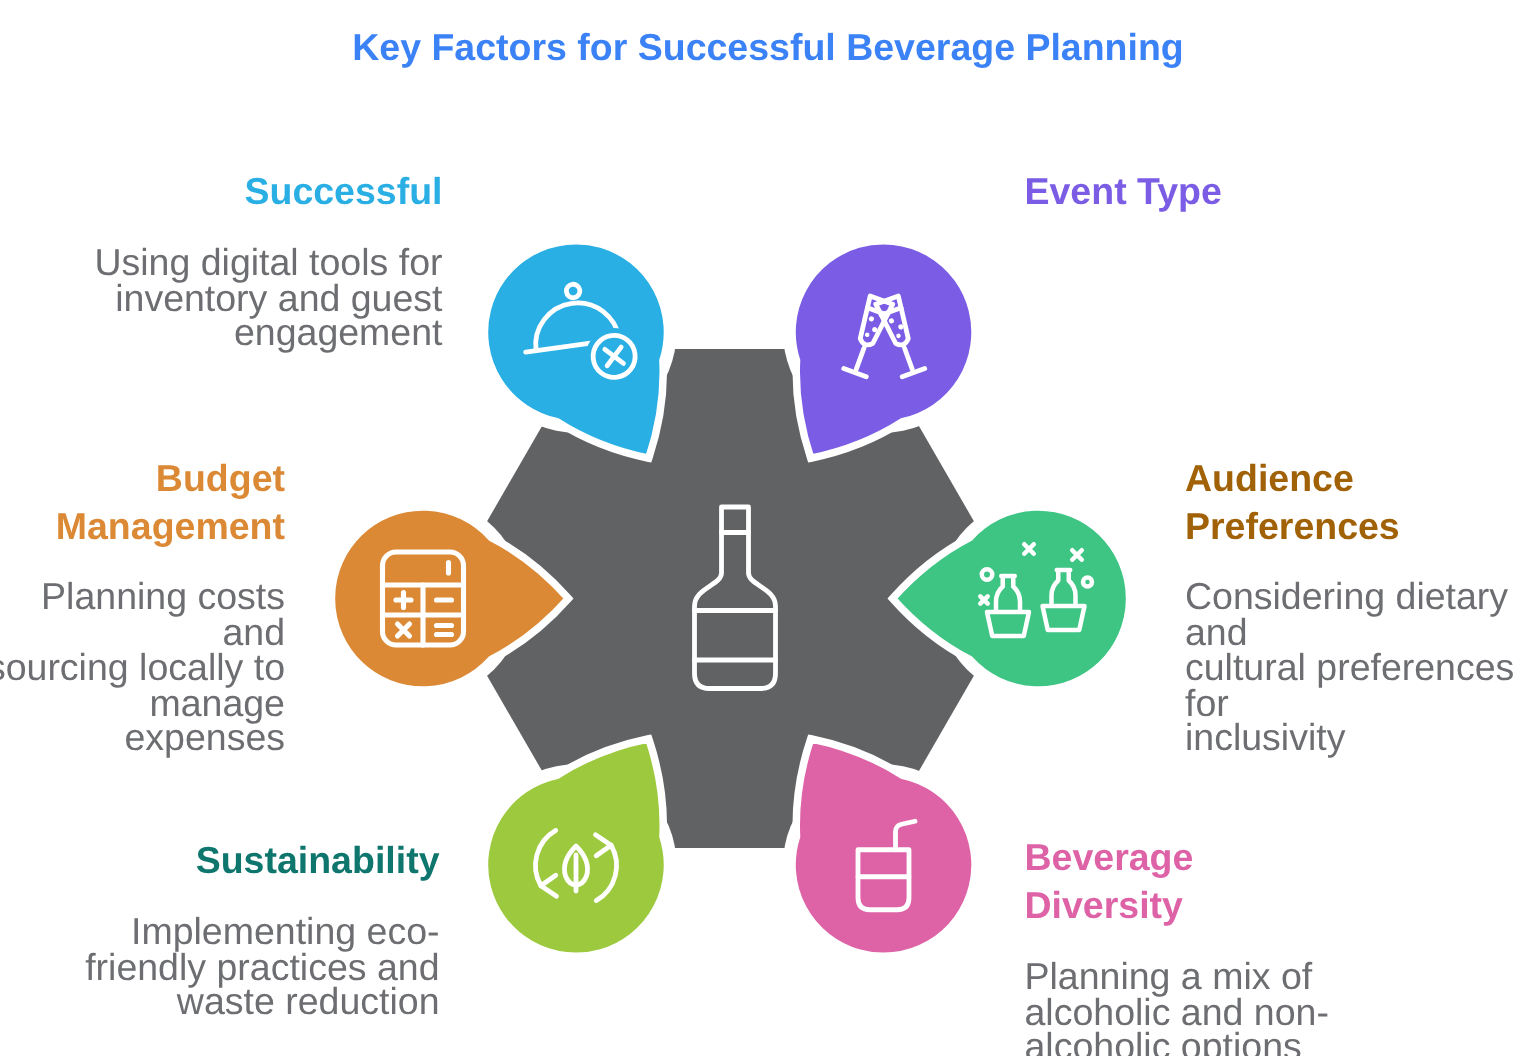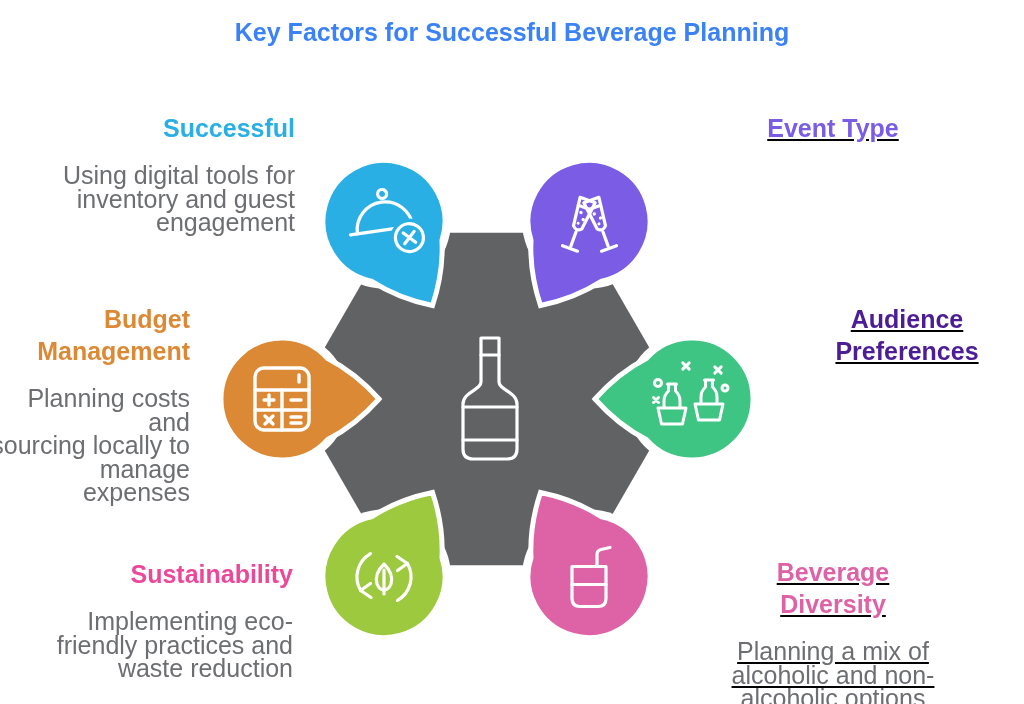--- a/index.html
+++ b/index.html
@@ -23,21 +23,21 @@
     font-size:25px;font-weight:bold;line-height:32px;
     white-space:pre-line;
   }
   .factor p{
     margin:20px 0 0 0;
     font-size:25px;line-height:23.5px;
     color:#6D6E71;
     white-space:pre-line;
   }
   .factor.left{text-align:right;}
-  .factor.right{text-align:center;text-decoration:underline;}
+  .factor.right{text-align:left;}
 </style>
 </head>
 <body>
 
 <div class="canvas">
 
   <h1 class="title" style="color: #3b82f6;">Key Factors for Successful Beverage Planning</h1>
 
   <svg class="diagram" width="1024" height="704" viewBox="0 0 1024 704">
 
@@ -155,26 +155,29 @@
 
   <div class="factor left" style="top:303px;right:834px;width:200px;">
     <h2 style="color: rgb(220, 137, 53);">Budget
 Management</h2>
     <p style="color: rgb(109, 110, 113);">Planning costs and
 sourcing locally to
 manage expenses</p>
   </div>
 
   <div class="factor right" style="top:303px;left:790px;width:234px;">
-    <h2 style="color: #4c1d95;">Audience
+    <h2 style="color: #a16207;">Audience
 Preferences</h2>
+    <p style="color: rgb(109, 110, 113);">Considering dietary and
+cultural preferences for
+inclusivity</p>
   </div>
 
   <div class="factor left" style="top:558px;right:731px;width:280px;">
-    <h2 style="color: #ec4899; text-align: right;">Sustainability</h2>
+    <h2 style="color: #0f766e; text-align: right;">Sustainability</h2>
     <p style="color: rgb(109, 110, 113); text-align: right;">Implementing eco-
 friendly practices and
 waste reduction</p>
   </div>
 
   <div class="factor right" style="top:556px;left:683px;width:300px;">
     <h2 style="color: rgb(222, 98, 166);">Beverage
 Diversity</h2>
     <p style="color: rgb(109, 110, 113);">Planning a mix of
 alcoholic and non-

